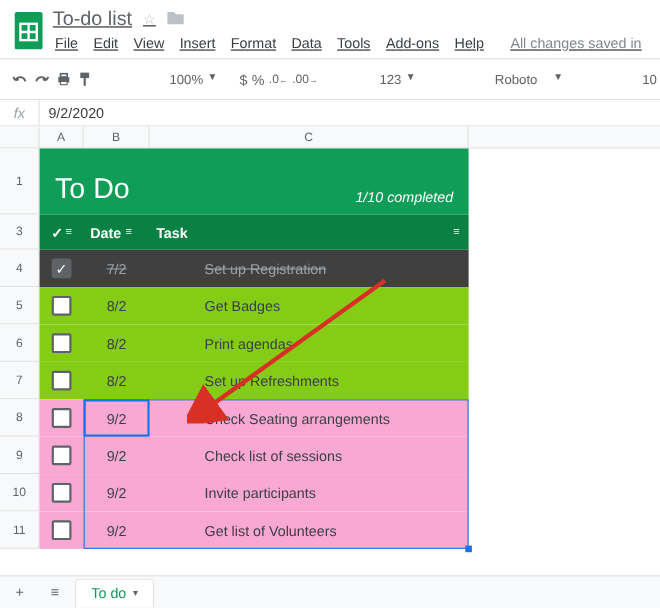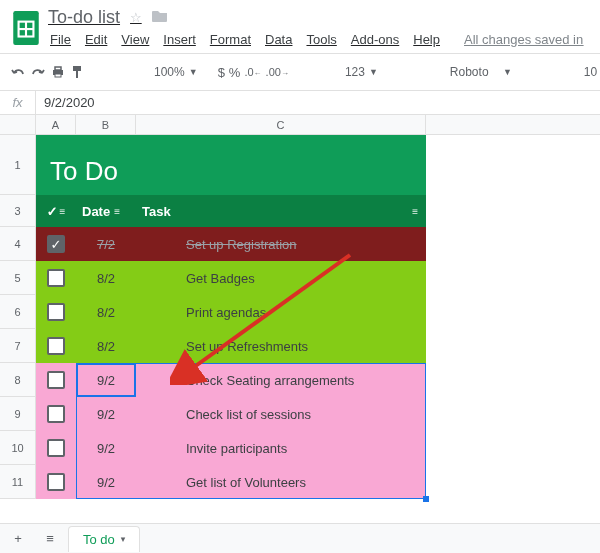--- a/index.html
+++ b/index.html
@@ -38,21 +38,21 @@
     border-bottom: 1px solid #e0e0e0;
     height: 38px;
     display: flex;
     align-items: center;
     padding: 0 10px;
     gap: 4px;
     color: #5f6368;
   }
   .tb-btn { width: 24px; height: 24px; display:flex; align-items:center; justify-content:center; cursor:pointer; border-radius:3px; }
   .tb-sep { width:1px; height:20px; background:#e0e0e0; margin:0 4px; }
-  .tb-text { font-size: 12px; padding: 0 4px; display:flex; align-items:center; gap:4px; cursor:pointer;margin-left:48px; }
+  .tb-text { font-size: 12px; padding: 0 4px; display:flex; gap:4px; cursor:pointer;margin-left:48px; }
   .caret { font-size:9px; color:#5f6368; }
   
   .formula-bar {
     height: 24px;
     border-bottom: 1px solid #e0e0e0;
     display: flex;
     align-items: center;
     font-size: 13px;
   }
   .fx { width: 36px; text-align:center; color:#9aa0a6; font-style: italic; border-right:1px solid #e0e0e0; height:100%; display:flex; align-items:center; justify-content:center;}
@@ -100,21 +100,21 @@
     align-items:center;
     font-size: 13px;
     font-weight: bold;
   }
   .sub-a { width:40px; display:flex; align-items:center; justify-content:center; gap:2px;}
   .sub-b { width:60px; padding-left:6px; display:flex; align-items:center; gap:4px;}
   .sub-c { flex:1; padding-left:6px; display:flex; align-items:center; justify-content:space-between; padding-right:8px;}
   .filter-icon { font-size:10px; opacity:0.9; }
 
   .data-row { height: 34px; width:390px; display:flex; align-items:center; background:#84cc16; }
-  .data-row.done { background:#7f1d1d; }
+  .data-row.done { background:#404040; }
   .data-row.sel { background:#f9a8d4; }
   .dr-a { width:40px; display:flex; align-items:center; justify-content:center; }
   .dr-b { width:60px; text-align:center; font-size:13px; color:#3c4043; }
   .dr-c { flex:1; padding-left:6px; font-size:13px; color:#3c4043;margin-left:44px; }
   .done .dr-b, .done .dr-c { color:#9aa0a6; text-decoration: line-through; }
 
   .checkbox {
     width:18px; height:18px; border:2px solid #5f6368; border-radius:2px; background:#fff;
     display:flex; align-items:center; justify-content:center;
   }
@@ -270,20 +270,21 @@
     <div class="ch ch-a">A</div>
     <div class="ch ch-b">B</div>
     <div class="ch ch-c">C</div>
   </div>
   <div class="rows">
 
     <div class="row">
       <div class="rn" style="height:60px">1</div>
       <div class="todo-head">
         <span class="todo-title">To Do</span>
+        <span class="todo-count">1/10 completed</span>
       </div>
     </div>
 
     <div class="row">
       <div class="rn" style="height:32px">3</div>
       <div class="todo-sub">
         <div class="sub-a">
             <span>✓</span>
             <span class="filter-icon">≡</span>
           </div>

